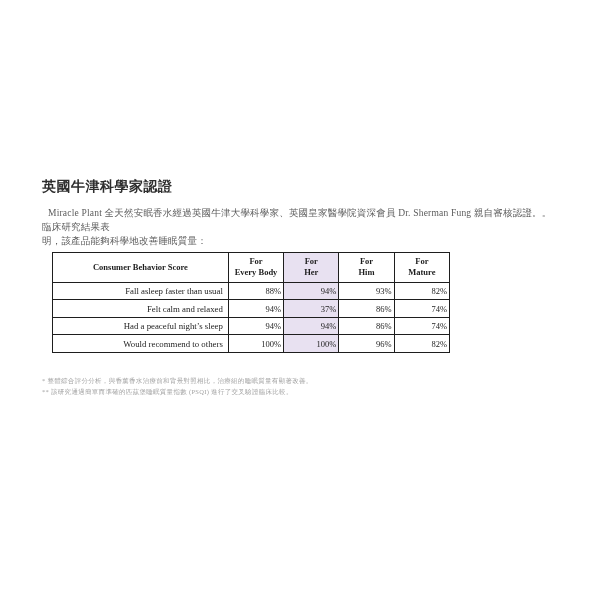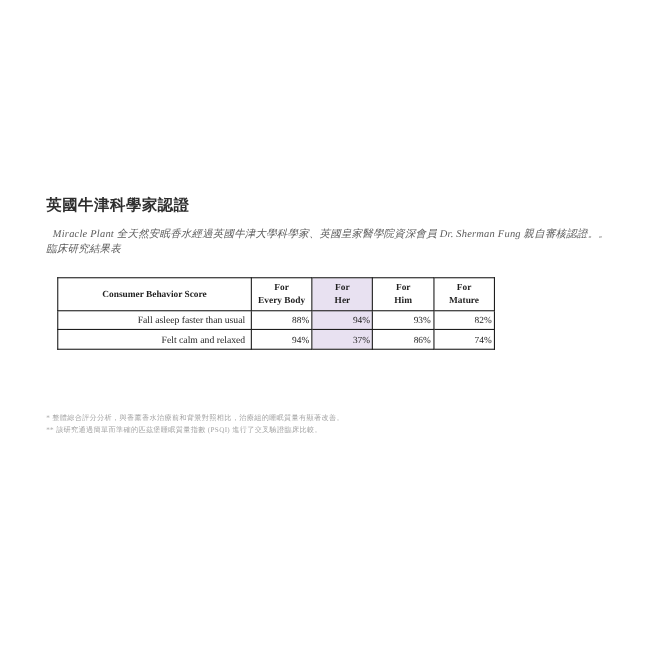--- a/index.html
+++ b/index.html
@@ -29,21 +29,21 @@
   .para {
     position: absolute;
     left: 42px;
     top: 206px;
     width: 518px;
     font-size: 9.5px;
     line-height: 14px;
     color: #5c5c5c;
     letter-spacing: 0.2px;
   }
-  .para .line1 { text-indent: 6px; font-style: italic; }
+  .para .line1 { text-indent: 6px; }
   table.score-table {
     position: absolute;
     left: 52px;
     top: 252px;
     width: 398px;
     border-collapse: collapse;
     table-layout: fixed;
     color: #1e1e1e;
   }
   table.score-table, table.score-table th, table.score-table td {
@@ -86,20 +86,21 @@
 </style>
 </head>
 <body>
 
 <div class="canvas">
 
   <div class="heading">英國牛津科學家認證</div>
 
   <div class="para">
     <div class="line1">Miracle Plant 全天然安眠香水經過英國牛津大學科學家、英國皇家醫學院資深會員 Dr. Sherman Fung 親自審核認證。。臨床研究結果表</div>
+    <div class="line2">明，該產品能夠科學地改善睡眠質量：</div>
   </div>
 
   <table class="score-table">
     <colgroup>
       <col class="col-score">
       <col class="col-narrow">
       <col class="col-narrow">
       <col class="col-narrow">
       <col class="col-narrow">
     </colgroup>
@@ -120,20 +121,34 @@
         <td class="val">93%</td>
         <td class="val">82%</td>
       </tr>
       <tr>
         <td class="row-label">Felt calm and relaxed</td>
         <td class="val">94%</td>
         <td class="val hl">37%</td>
         <td class="val">86%</td>
         <td class="val">74%</td>
       </tr>
+      <tr>
+        <td class="row-label">Had a peaceful night’s sleep</td>
+        <td class="val">94%</td>
+        <td class="val hl">94%</td>
+        <td class="val">86%</td>
+        <td class="val">74%</td>
+      </tr>
+      <tr>
+        <td class="row-label">Would recommend to others</td>
+        <td class="val">100%</td>
+        <td class="val hl">100%</td>
+        <td class="val">96%</td>
+        <td class="val">82%</td>
+      </tr>
     </tbody>
   </table>
 
   <div class="footnotes">
     <div>* 整體綜合評分分析，與香薰香水治療前和背景對照相比，治療組的睡眠質量有顯著改善。</div>
     <div>** 該研究通過簡單而準確的匹茲堡睡眠質量指數 (PSQI) 進行了交叉驗證臨床比較。</div>
   </div>
 
 </div>
 

